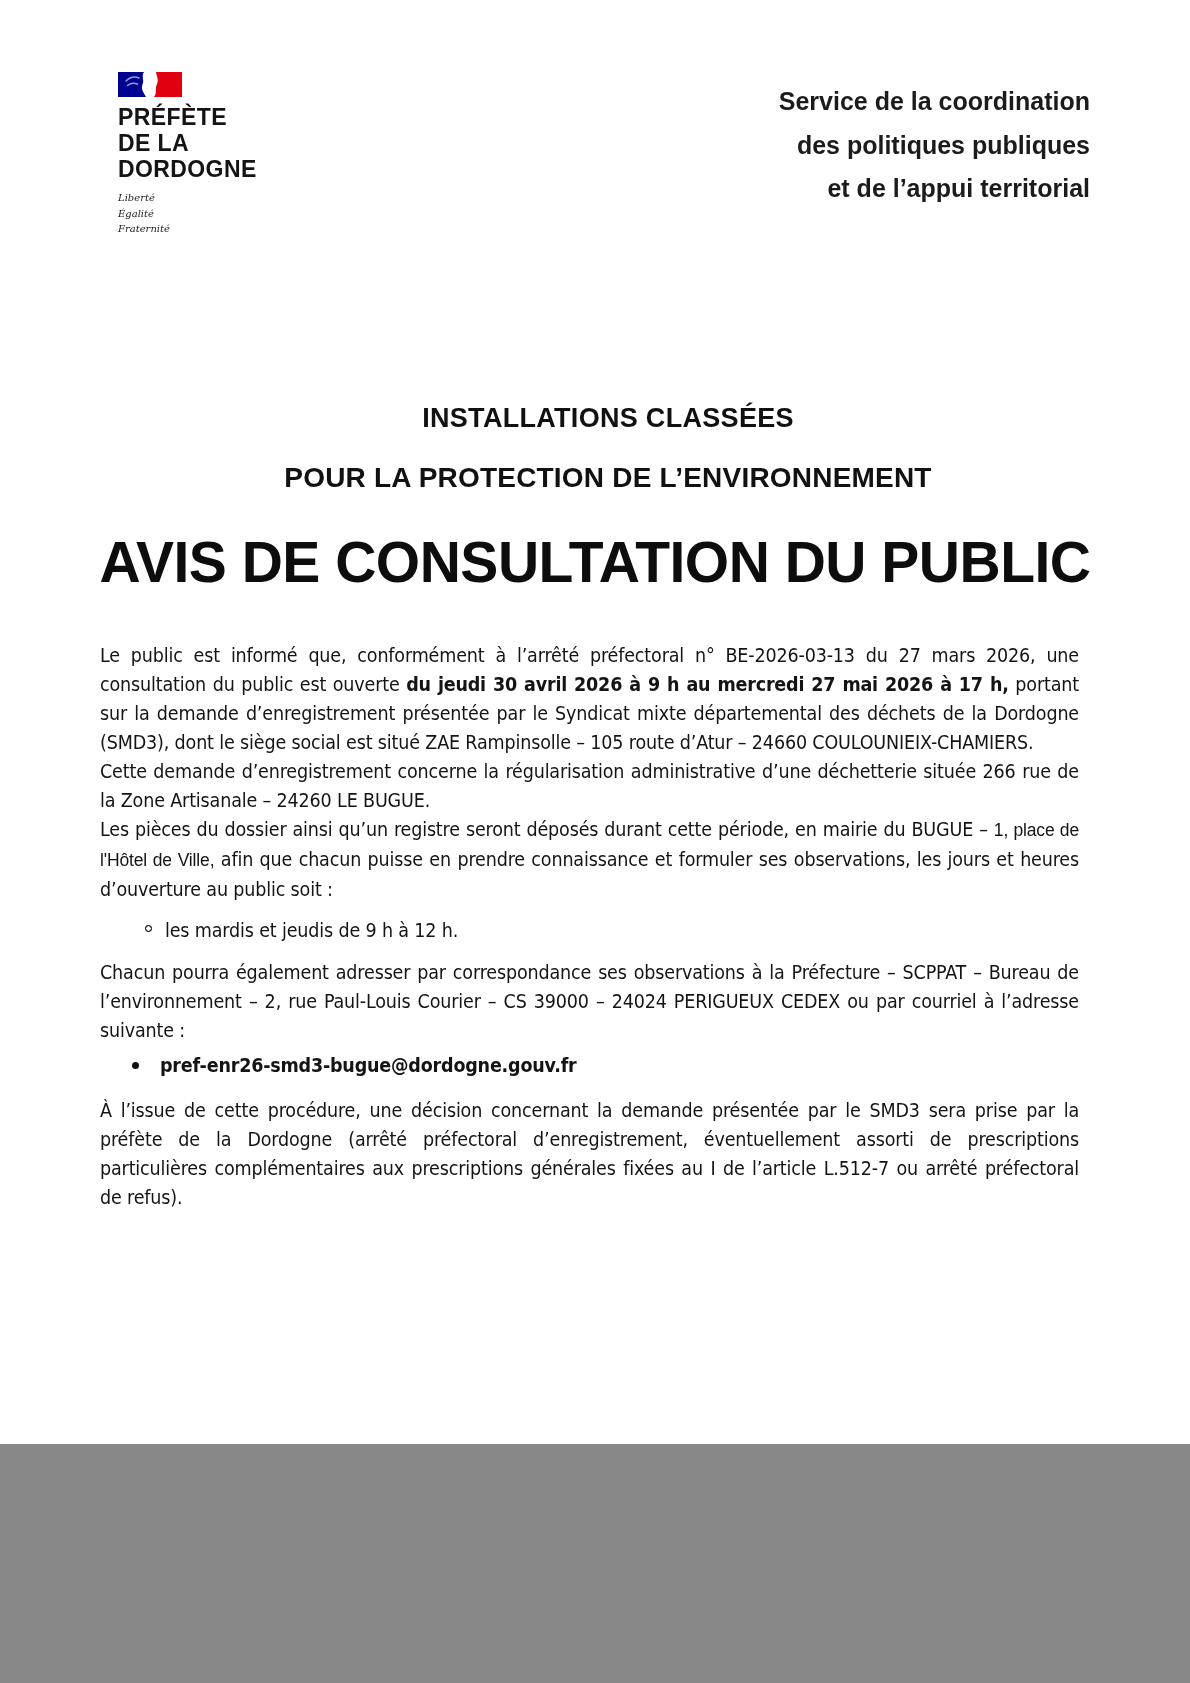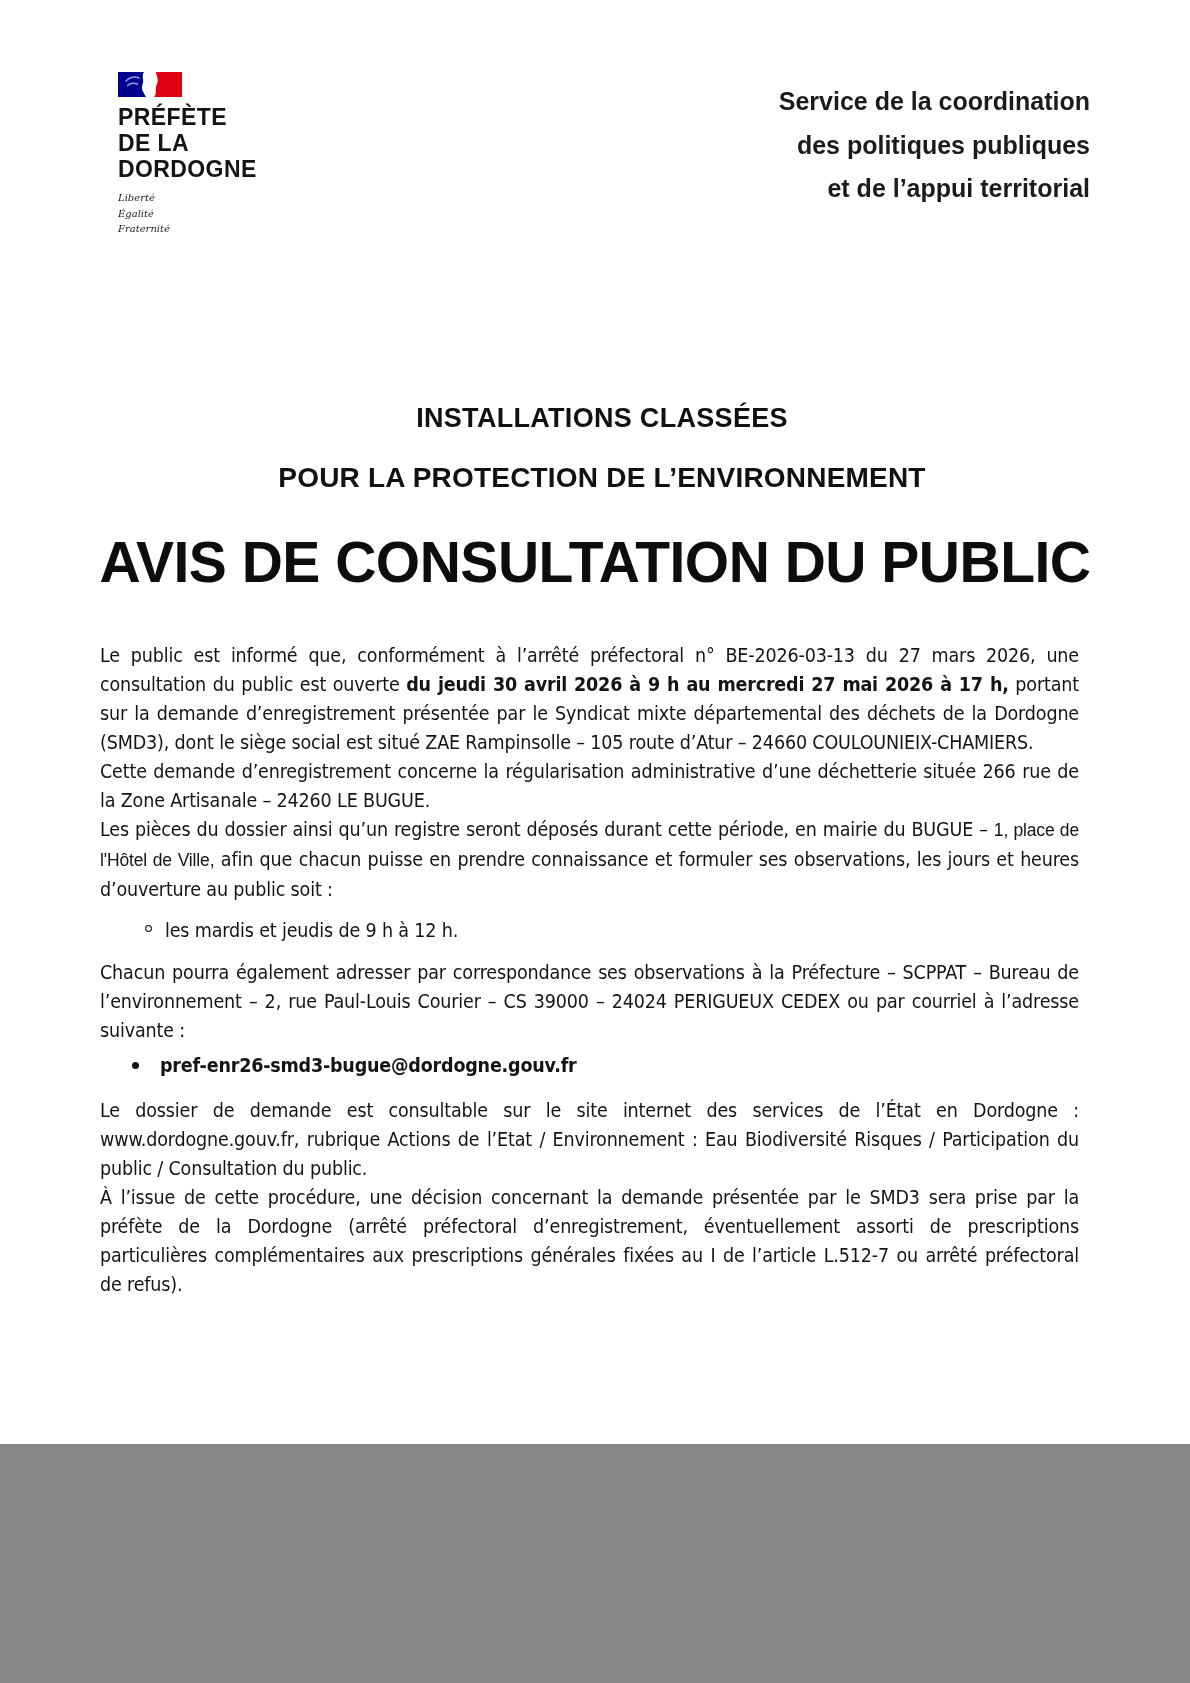--- a/index.html
+++ b/index.html
@@ -27,21 +27,21 @@
     font-style:italic;font-size:10px;line-height:15.5px;color:#1c1c1c;
   }
   .service{
     position:absolute;right:100px;top:80px;
     text-align:right;
     font-family:"Liberation Sans",sans-serif;
     font-weight:bold;font-size:25px;line-height:43.5px;color:#1b1b1b;
   }
 
   
-  .h-sub{position:absolute;left:112px;width:980px;text-align:center;
+  .h-sub{position:absolute;left:118px;width:980px;text-align:center;
     font-family:"Liberation Sans",sans-serif;
     font-stretch:condensed;font-weight:bold;color:#111;}
   .h-sub1{top:403px;font-size:27px;letter-spacing:.3px;}
   .h-sub2{top:462px;font-size:28px;letter-spacing:.2px;}
   .h-title{
     position:absolute;left:0;top:531px;width:1190px;text-align:center;
     font-family:"Liberation Sans",sans-serif;
     font-stretch:condensed;font-weight:800;font-size:57px;line-height:62px;
     letter-spacing:-.5px;color:#0d0d0d;white-space:nowrap;
   }
@@ -126,18 +126,17 @@
       <li><span class="ring"></span></li>
       <li><span class="ring"></span><span>les mardis et jeudis de 9 h à 12 h.</span></li>
     </ul>
 
     <p class="p4">Chacun pourra également adresser par correspondance ses observations à la Préfecture – SCPPAT – Bureau de l’environnement – 2, rue Paul-Louis Courier – CS 39000 – 24024 PERIGUEUX CEDEX ou par courriel à l’adresse  suivante :</p>
 
     <div class="email-line">
       <span class="dot"></span><span>pref-enr26-smd3-bugue@dordogne.gouv.fr</span>
     </div>
 
-    <p class="p5">Le dossier de demande est consultable sur le site internet des services de l’État en Dordogne : www.dordogne.gouv.fr, rubrique Actions de l’Etat / Environnement : Eau Biodiversité Risques / Participation du public / Consultation du public.</p>
 
     <p class="p6">À l’issue de cette procédure, une décision concernant la demande présentée par le SMD3 sera prise par la préfète de la Dordogne (arrêté préfectoral d’enregistrement, éventuellement assorti de prescriptions particulières complémentaires aux prescriptions générales fixées au I de l’article L.512-7 ou arrêté préfectoral de refus).</p>
 
   </div>
 </div>
 
 </body></html>

